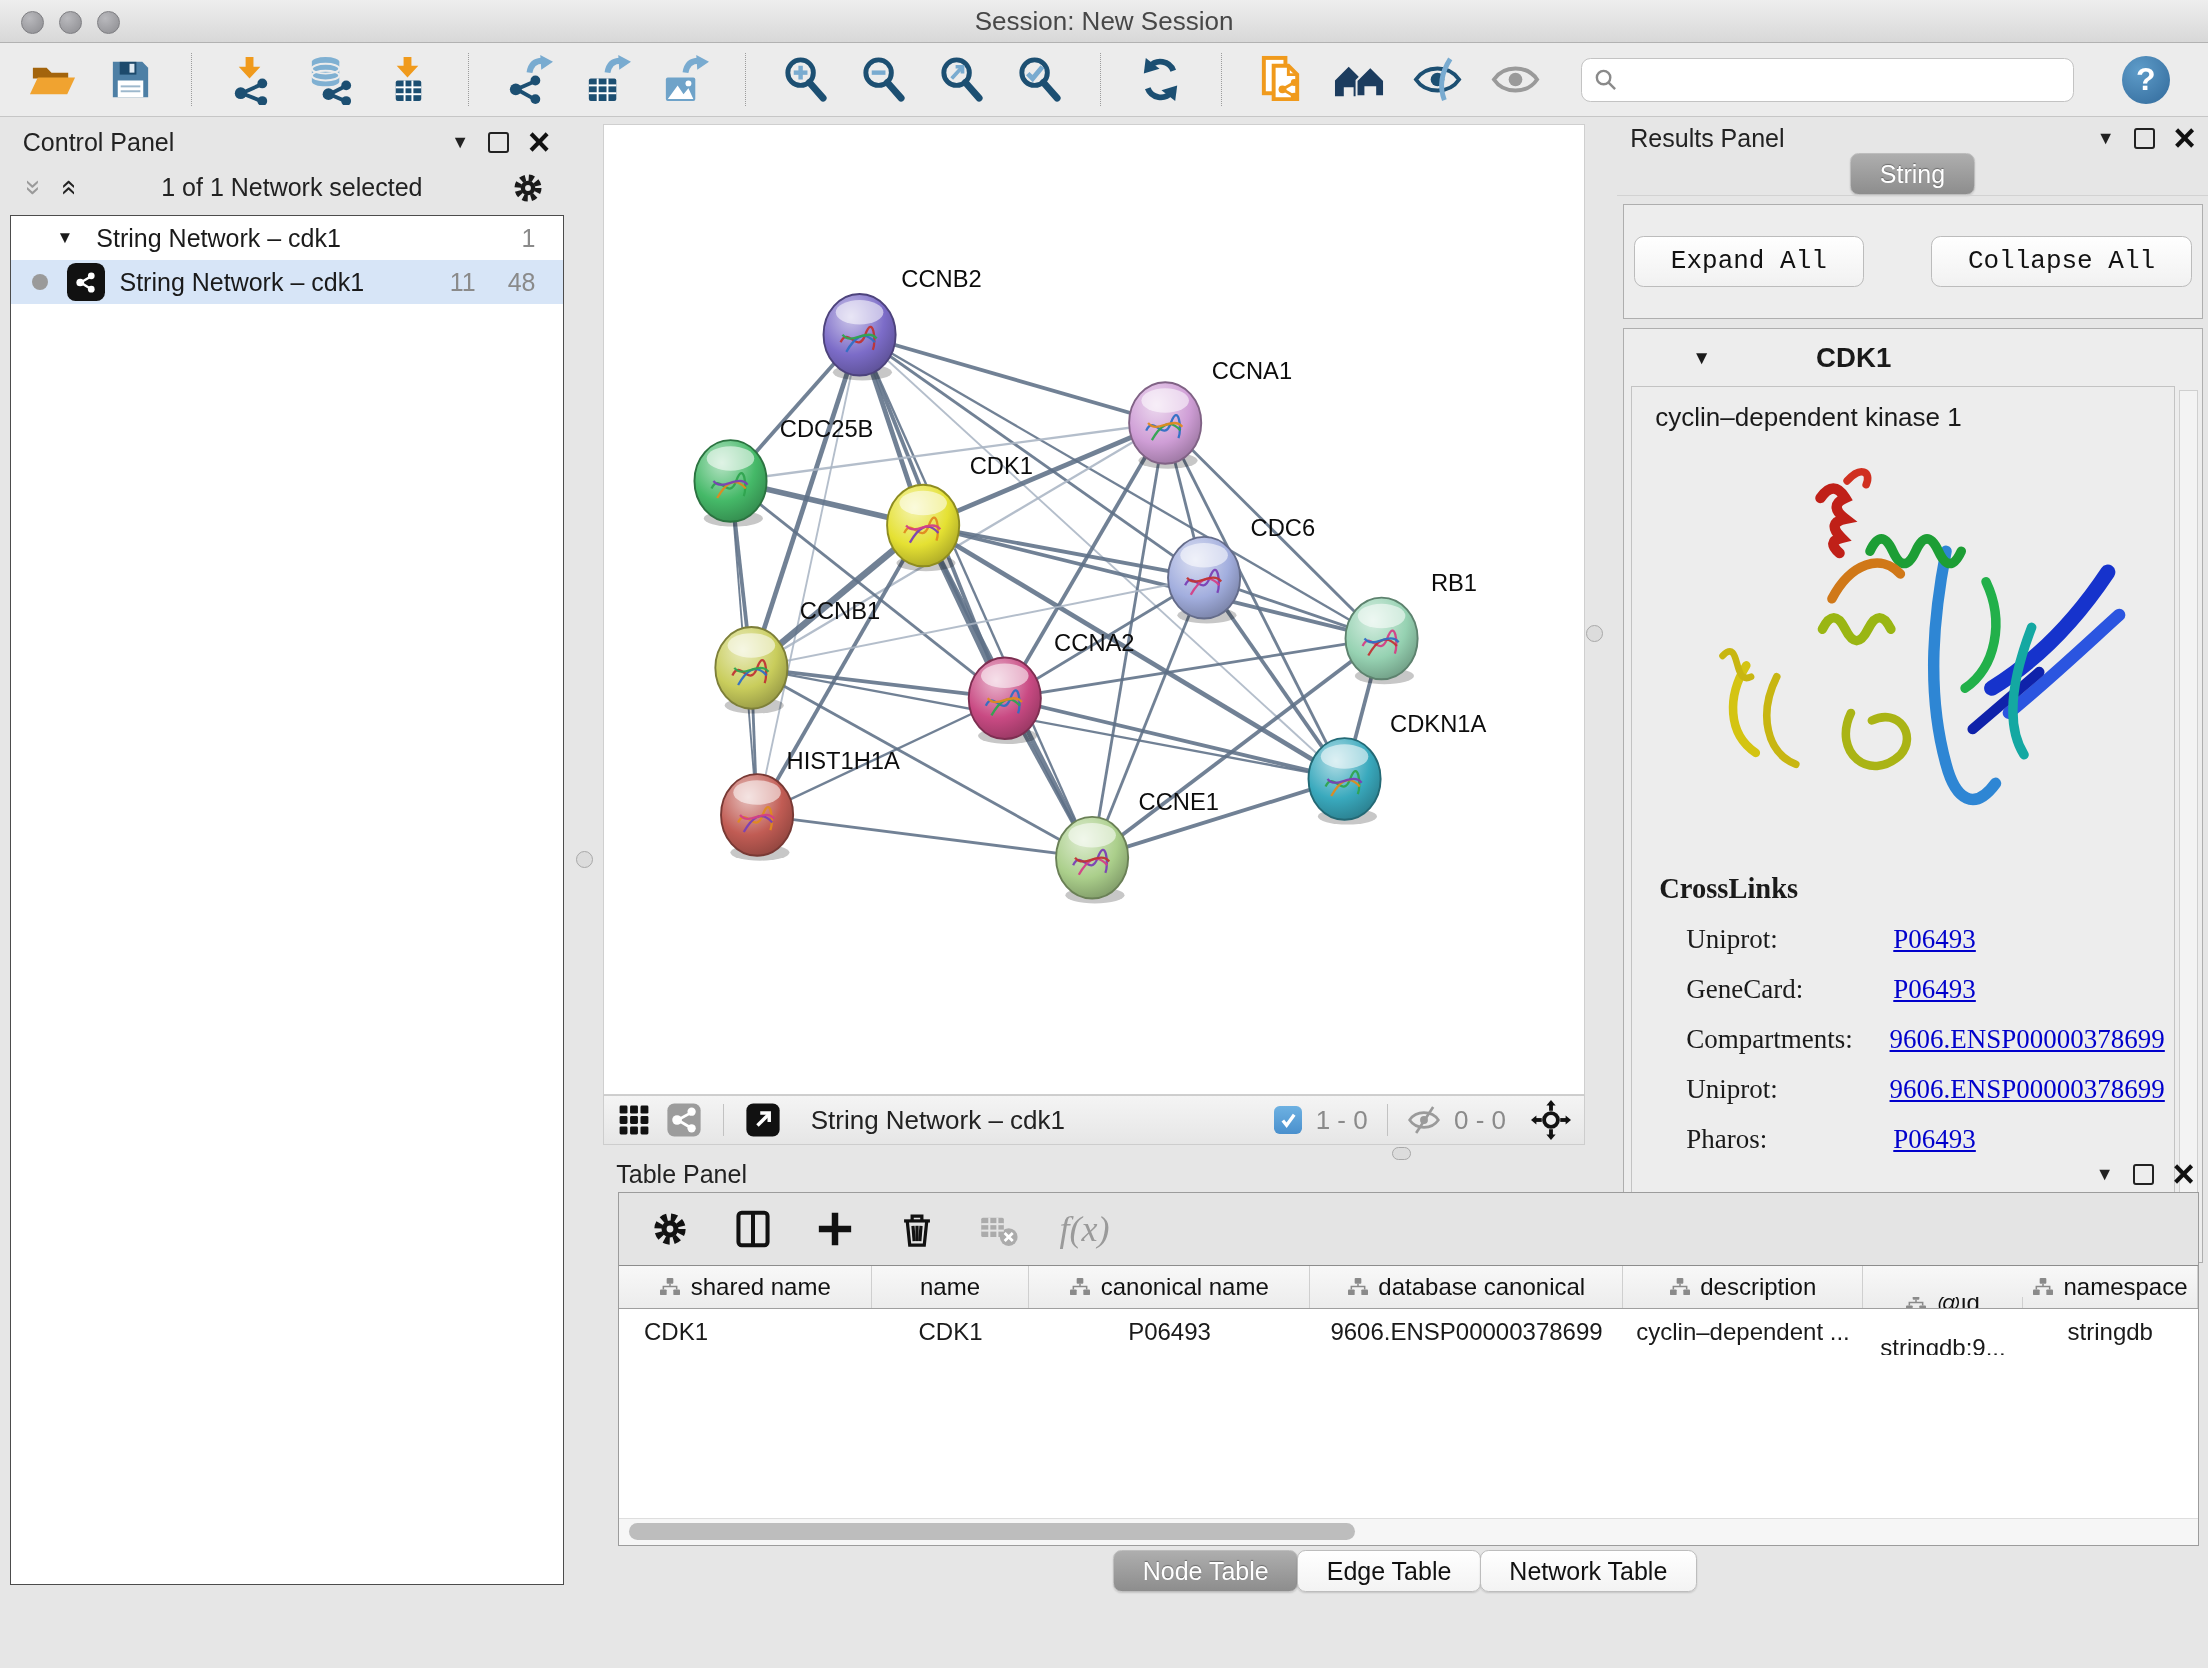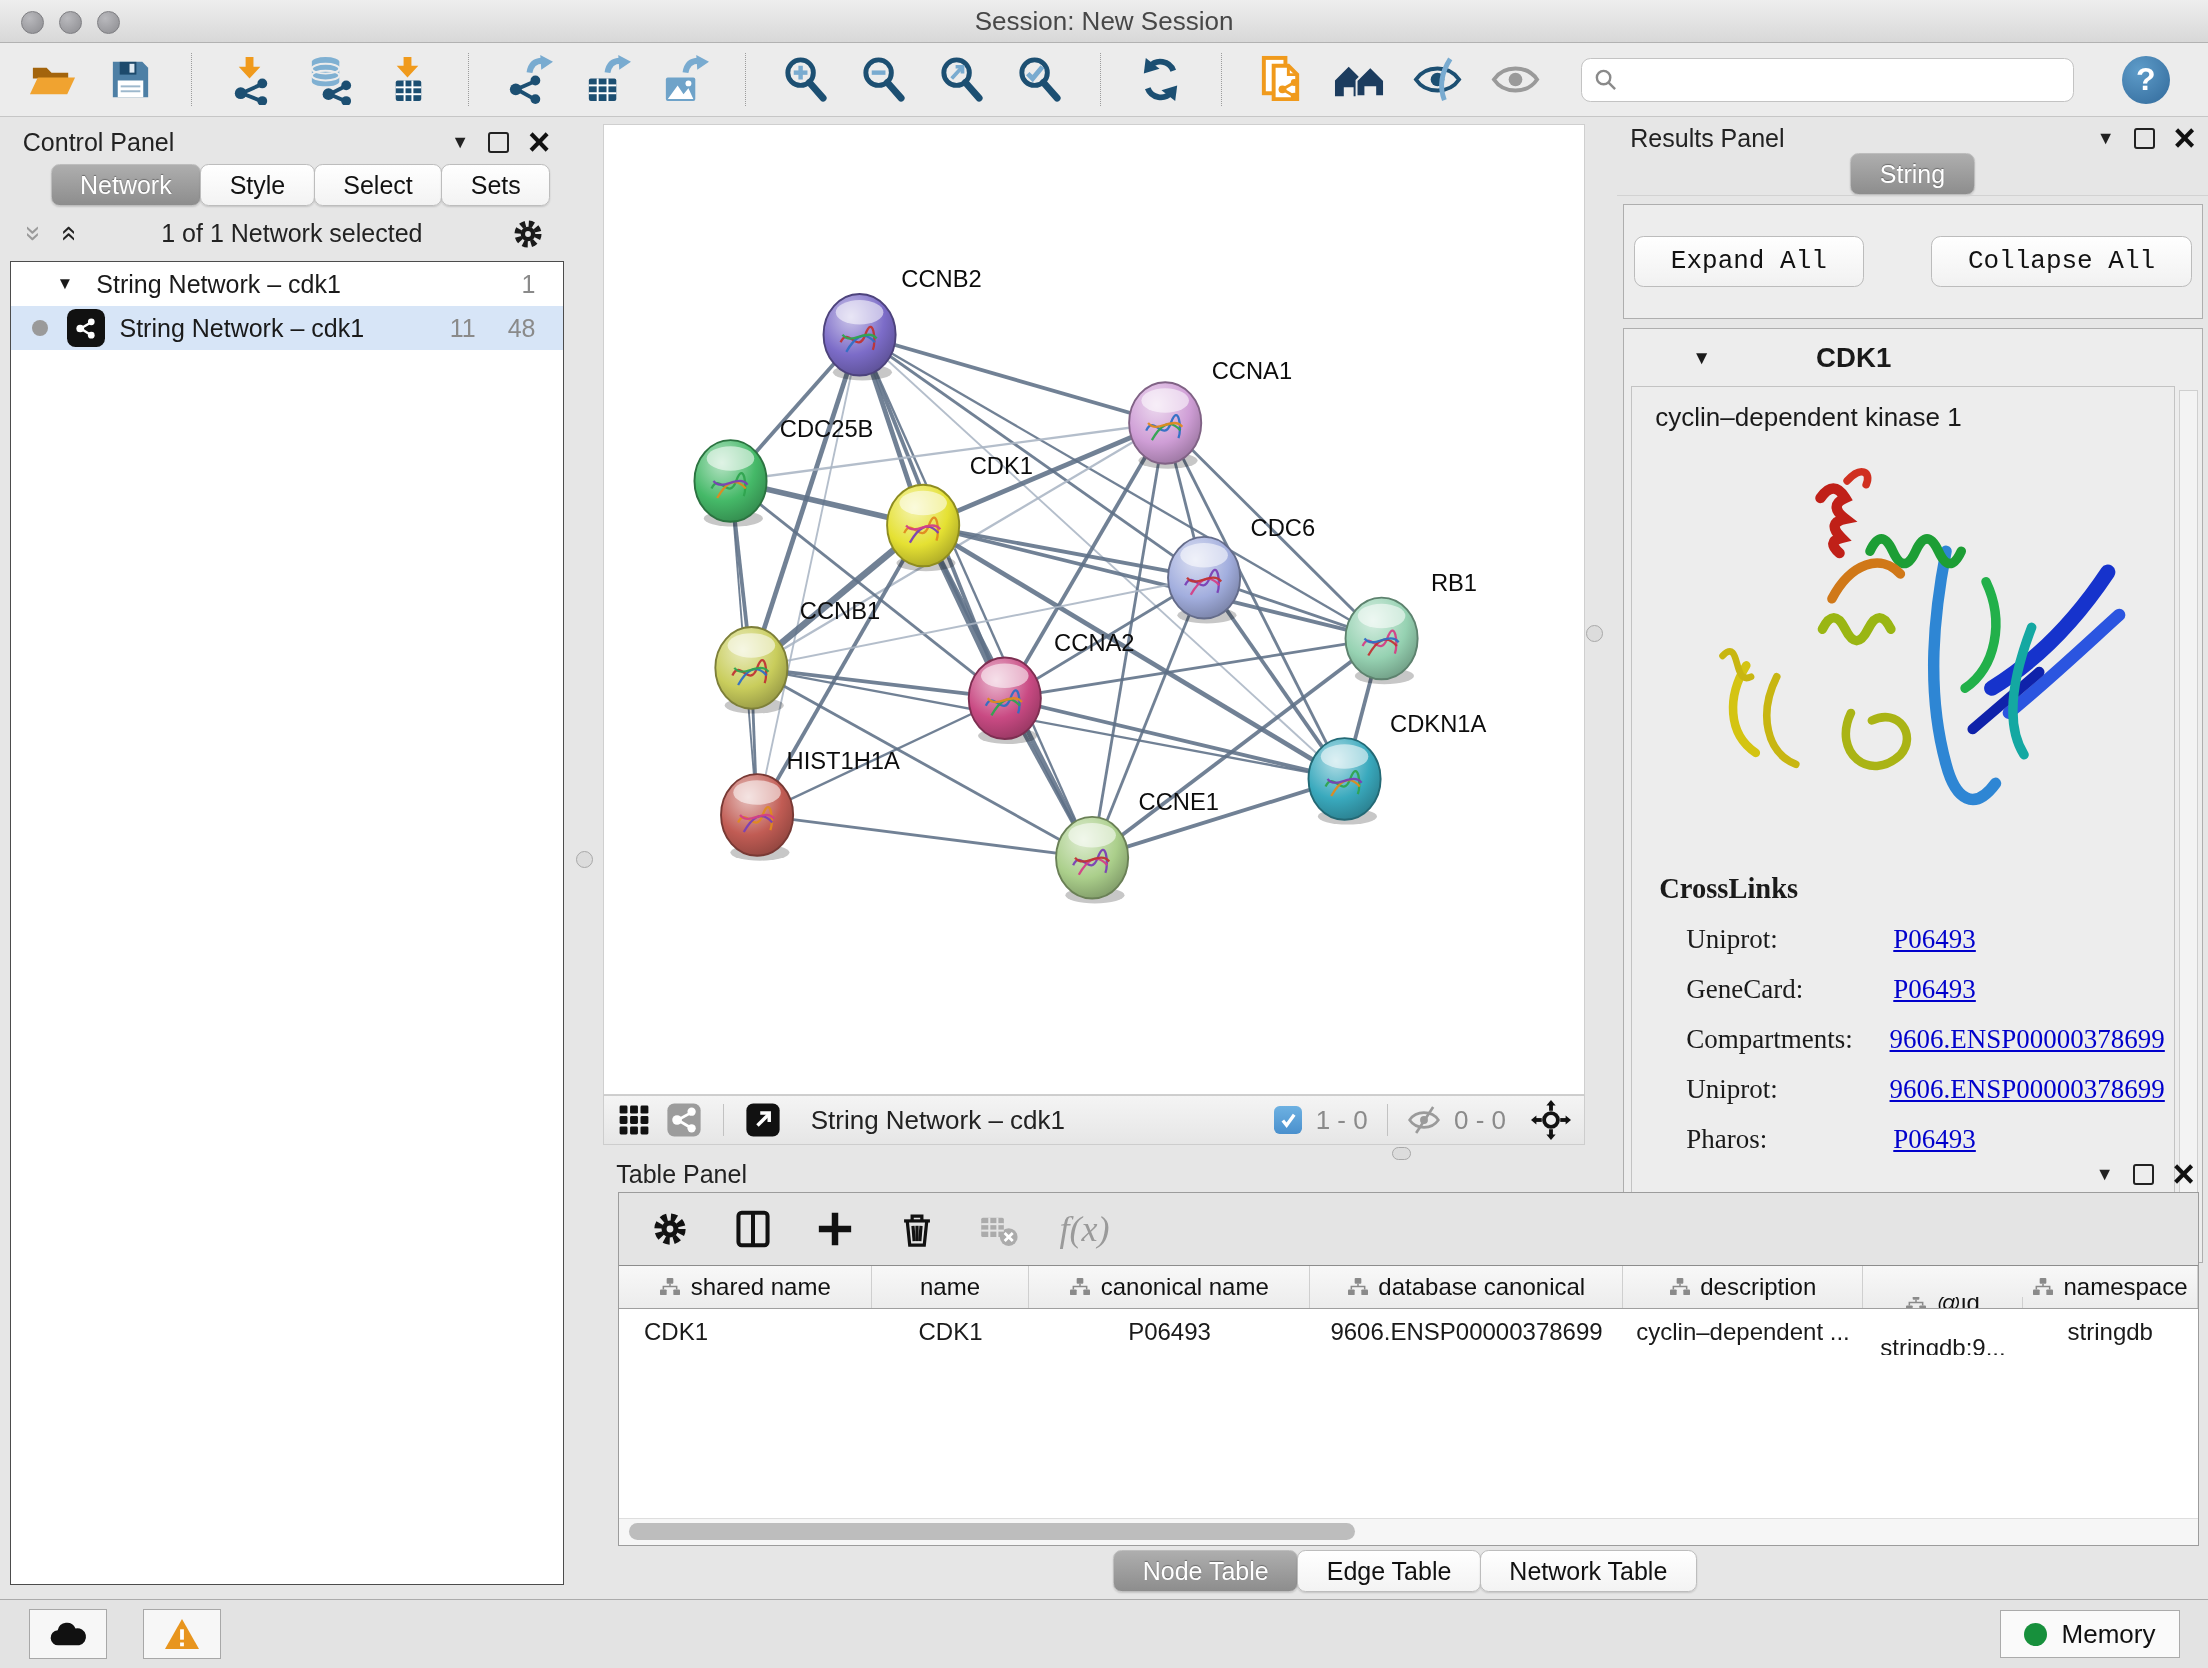--- a/index.html
+++ b/index.html
@@ -295,26 +295,20 @@
   </div>
 
   <div class="cpanel">
     <div class="phead">
       <span>Control Panel</span>
       <span class="phbtns">
         <span class="phcaret">▼</span>
         <span class="phfloat"></span>
         <span class="phclose">×</span>
       </span>
-    </div>
-    <div class="tabrow cp-tabs">
-      <span class="tab active">Network</span>
-      <span class="tab">Style</span>
-      <span class="tab">Select</span>
-      <span class="tab">Sets</span>
     </div>
     <div class="selbar">
       <span class="chev" style="color:#9a9a9a;">»</span>
       <span class="chev up" style="color:#222;">»</span>
       <span class="seltext">1 of 1 Network selected</span>
       <svg width="38" height="38" viewBox="0 0 52 52">
           <circle cx="26" cy="26" r="14" fill="none" stroke="#1a1a1a" stroke-width="9" stroke-dasharray="6.5 4.6"></circle>
           <circle cx="26" cy="26" r="7" fill="none" stroke="#1a1a1a" stroke-width="6"></circle>
         </svg>
     </div>
@@ -824,33 +818,15 @@
         </div>
       </div>
     </div>
     <div class="tabrow tp-tabs">
       <span class="tab active">Node Table</span>
       <span class="tab">Edge Table</span>
       <span class="tab">Network Table</span>
     </div>
   </div>
 
-  <div class="sbar">
-    <span class="sb-btn">
-      <svg width="42" height="30" viewBox="0 0 44 32">
-          <path d="M12 28 a8 8 0 0 1 -1 -16 a10 10 0 0 1 19 -2 a8 8 0 0 1 4 18 z" fill="#111"></path>
-        </svg>
-    </span>
-    <span class="sb-btn">
-      <svg width="38" height="34" viewBox="0 0 40 36">
-          <path d="M20 2 L38 34 H2 Z" fill="#e8951e"></path>
-          <rect x="18" y="13" width="4" height="11" fill="#fff"></rect>
-          <rect x="18" y="27" width="4" height="4" fill="#fff"></rect>
-        </svg>
-    </span>
-    <span class="membtn">
-      <span class="memdot"></span>
-      <span>Memory</span>
-    </span>
-  </div>
 
 </div>
 
 
 </body></html>

